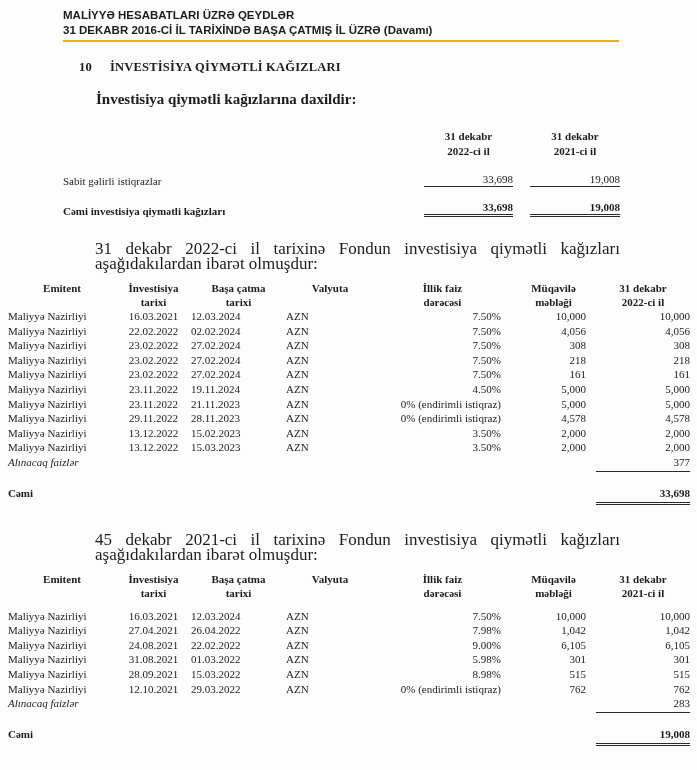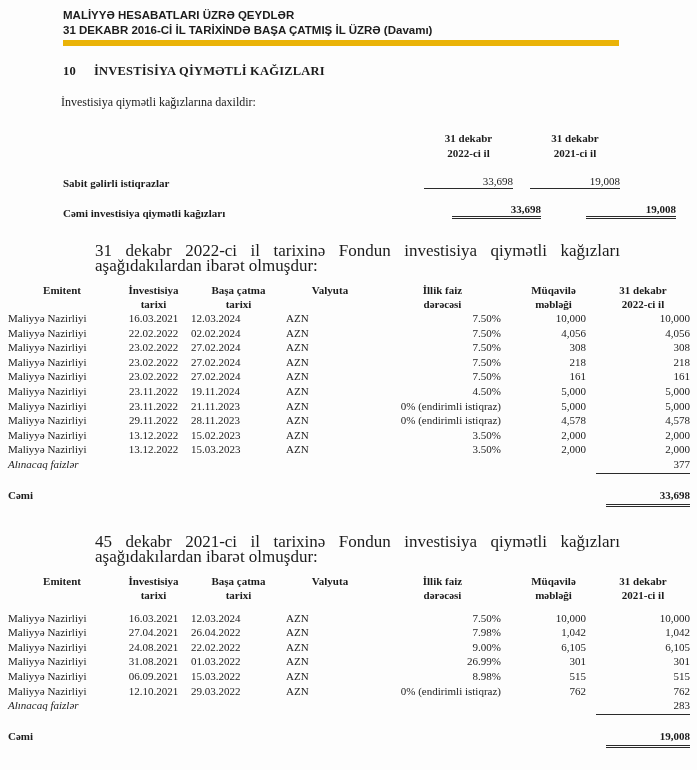--- a/index.html
+++ b/index.html
@@ -4,43 +4,43 @@
 <style>
   * { margin:0; padding:0; box-sizing:border-box; }
   html,body { width:697px; height:770px; background:#fdfdfd; overflow:hidden; }
   body { font-family:"Liberation Serif", serif; color:#1c1c1c; }
 
   
   .top-header {
     margin:8px 0 0 63px; width:556px;
     font-family:"Liberation Sans", sans-serif;
     font-size:11.5px; font-weight:bold; line-height:15px;
-    border-bottom:6px solid #eab308; padding-bottom:2px;
+    border-bottom:2px solid #eab308; padding-bottom:2px;
   }
   .top-note { font-weight:normal; font-style:italic; }
 
   
   .section-head { margin:18px 0 0 63px; font-size:12.5px; font-weight:bold; letter-spacing:.2px; }
-  .section-num { display:inline-block; width:31px; }
-
-  .intro { margin:16px 0 0 61px; font-size:12px; }
+  .section-num { display:inline-block; width:31px;margin-left:16px; }
+
+  .intro { margin:16px 0 0 96px; font-size:15px;font-weight:bold; }
 
   
   .sum { margin-left:63px; font-size:11px; }
   .sum-row { display:flex; align-items:flex-end; }
-  .sum-label { width:361px;font-weight:bold; }
+  .sum-label { width:361px; }
   .sum-c1 { width:89px; }
   .sum-c2 { width:90px; margin-left:17px; }
   .sum-head { margin-top:21px; font-weight:bold; line-height:15px; }
   .sum-head .sum-c1, .sum-head .sum-c2 { text-align:center; }
   .num { text-align:right; }
   .sum-data { margin-top:14px; }
   .u1 { border-bottom:1.2px solid #2a2a2a; padding-bottom:1px; }
   .u2 { border-bottom:3px double #2a2a2a; padding-bottom:1px; }
-  .bold { font-weight:bold;gap:28px; }
+  .bold { font-weight:bold; }
   .italic { font-style:italic; }
 
   
   .para { margin:24px 77px 0 95px; font-size:17px; line-height:15px; text-align:justify; }
   .para2 { margin-top:27px; }
 
   
   .inv { margin-left:8px; width:682px; font-size:11px;font-family:Liberation Serif, serif; }
   .inv-head { display:flex; font-weight:bold; line-height:14px; margin-top:10px; }
   .inv-head > div { text-align:center; }
@@ -296,28 +296,28 @@
         <div class="c5">9.00%</div>
         <div class="c6">6,105</div>
         <div class="c7">6,105</div>
       </div>
 
       <div class="inv-row">
         <div class="c1">Maliyyə Nazirliyi</div>
         <div class="c2">31.08.2021</div>
         <div class="c3">01.03.2022</div>
         <div class="c4">AZN</div>
-        <div class="c5">26.99%</div>
+        <div class="c5">5.98%</div>
         <div class="c6">301</div>
         <div class="c7">301</div>
       </div>
 
       <div class="inv-row">
         <div class="c1">Maliyyə Nazirliyi</div>
-        <div class="c2">06.09.2021</div>
+        <div class="c2">28.09.2021</div>
         <div class="c3">15.03.2022</div>
         <div class="c4">AZN</div>
         <div class="c5">8.98%</div>
         <div class="c6">515</div>
         <div class="c7">515</div>
       </div>
 
       <div class="inv-row">
         <div class="c1">Maliyyə Nazirliyi</div>
         <div class="c2">12.10.2021</div>

